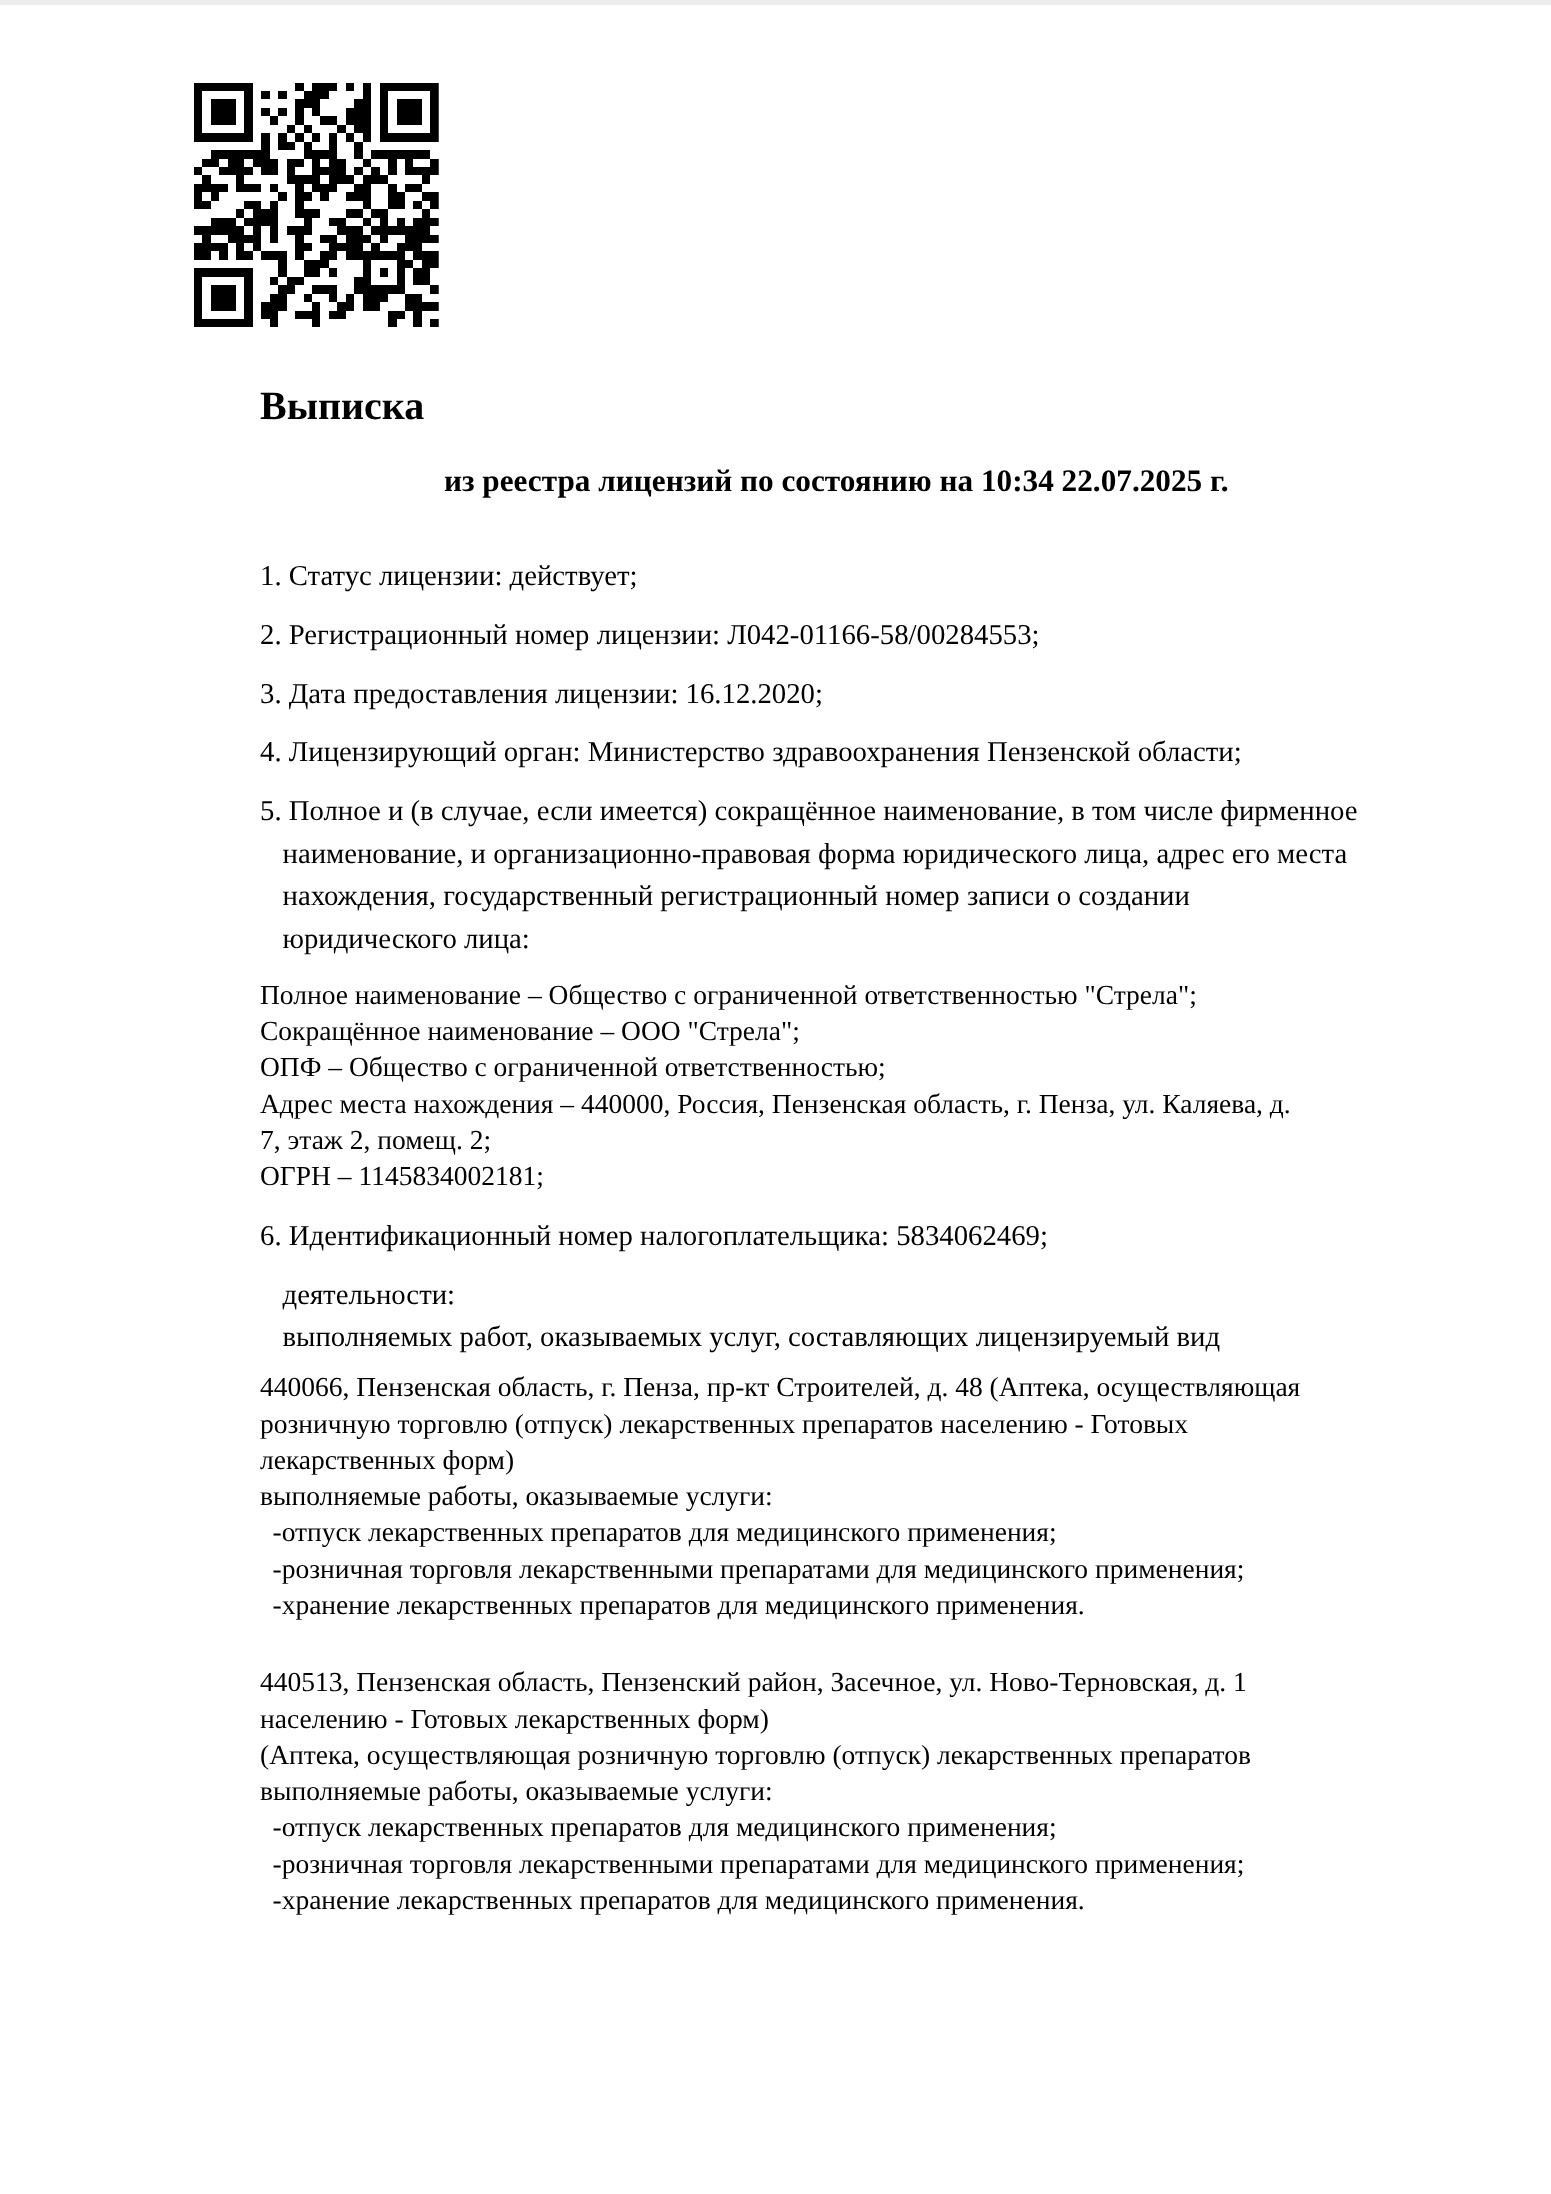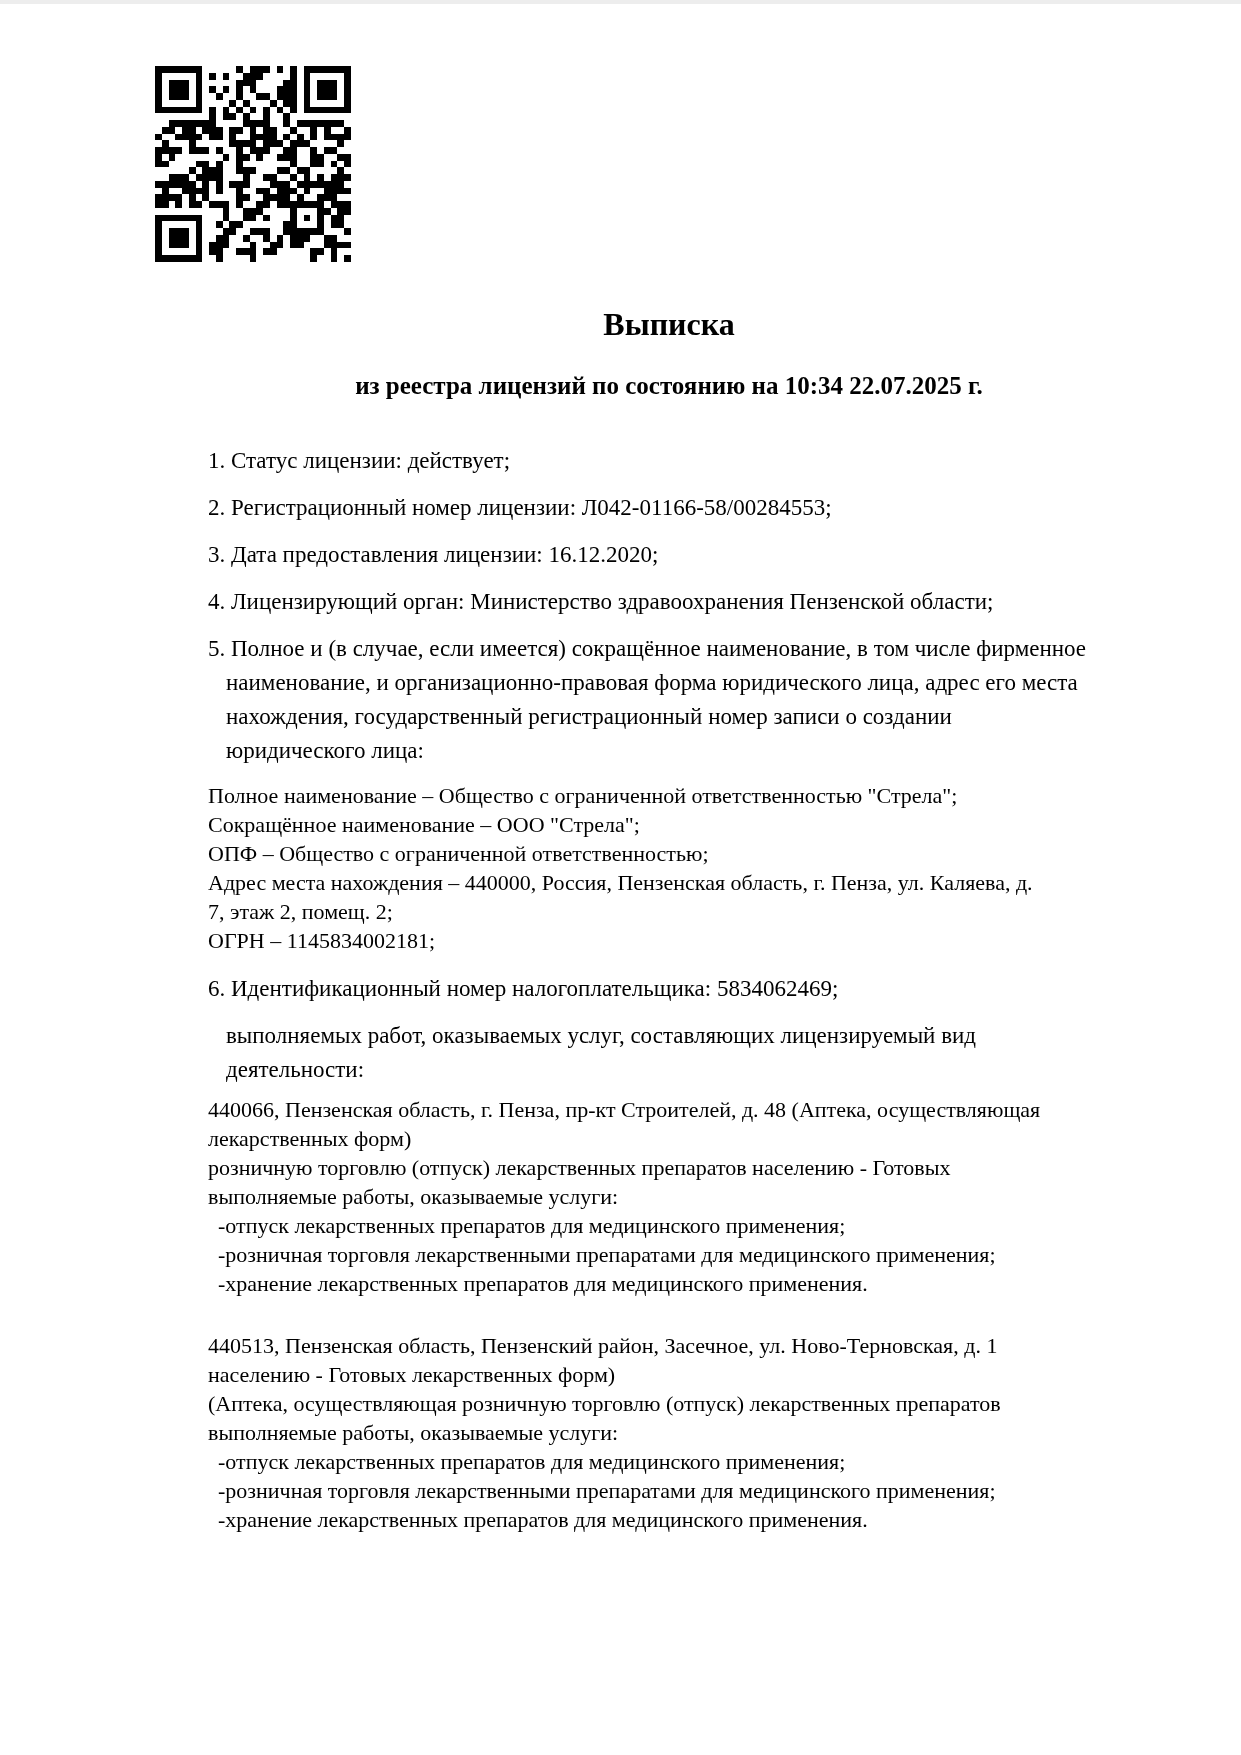--- a/index.html
+++ b/index.html
@@ -18,21 +18,20 @@
     left:155px;top:62px;
     width:196px;height:196px;
   }
   .content{
     position:absolute;
     left:208px;top:0;
     width:922px;
   }
   .doc-title{
     margin:300px 0 0 0;
-    text-align:center;
     font-size:32px;
     font-weight:bold;
     line-height:40px;
   }
   .doc-subtitle{
     margin:26px 0 12px 0;
     text-align:center;
     font-size:25px;
     font-weight:bold;
     line-height:32px;
@@ -513,28 +512,28 @@
         <div class="line">Сокращённое наименование – ООО "Стрела";</div>
         <div class="line">ОПФ – Общество с ограниченной ответственностью;</div>
         <div class="line">Адрес места нахождения – 440000, Россия, Пензенская область, г. Пенза, ул. Каляева, д.</div>
         <div class="line">7, этаж 2, помещ. 2;</div>
         <div class="line">ОГРН – 1145834002181;</div>
       </div>
 
       <div class="clause">6. Идентификационный номер налогоплательщика: 5834062469;</div>
 
       <div class="clause last">
+        <div class="line cont">деятельности:</div>
         <div class="line cont">выполняемых работ, оказываемых услуг, составляющих лицензируемый вид</div>
-        <div class="line cont">деятельности:</div>
       </div>
 
       <div class="block location location-1">
         <div class="line">440066, Пензенская область, г. Пенза, пр-кт Строителей, д. 48 (Аптека, осуществляющая</div>
+        <div class="line">розничную торговлю (отпуск) лекарственных препаратов населению - Готовых</div>
         <div class="line">лекарственных форм)</div>
-        <div class="line">розничную торговлю (отпуск) лекарственных препаратов населению - Готовых</div>
         <div class="line">выполняемые работы, оказываемые услуги:</div>
         <div class="line svc">-отпуск лекарственных препаратов для медицинского применения;</div>
         <div class="line svc">-розничная торговля лекарственными препаратами для медицинского применения;</div>
         <div class="line svc">-хранение лекарственных препаратов для медицинского применения.</div>
       </div>
 
       <div class="block location location-2">
         <div class="line">440513, Пензенская область, Пензенский район, Засечное, ул. Ново-Терновская, д. 1</div>
         <div class="line">населению - Готовых лекарственных форм)</div>
         <div class="line">(Аптека, осуществляющая розничную торговлю (отпуск) лекарственных препаратов</div>

